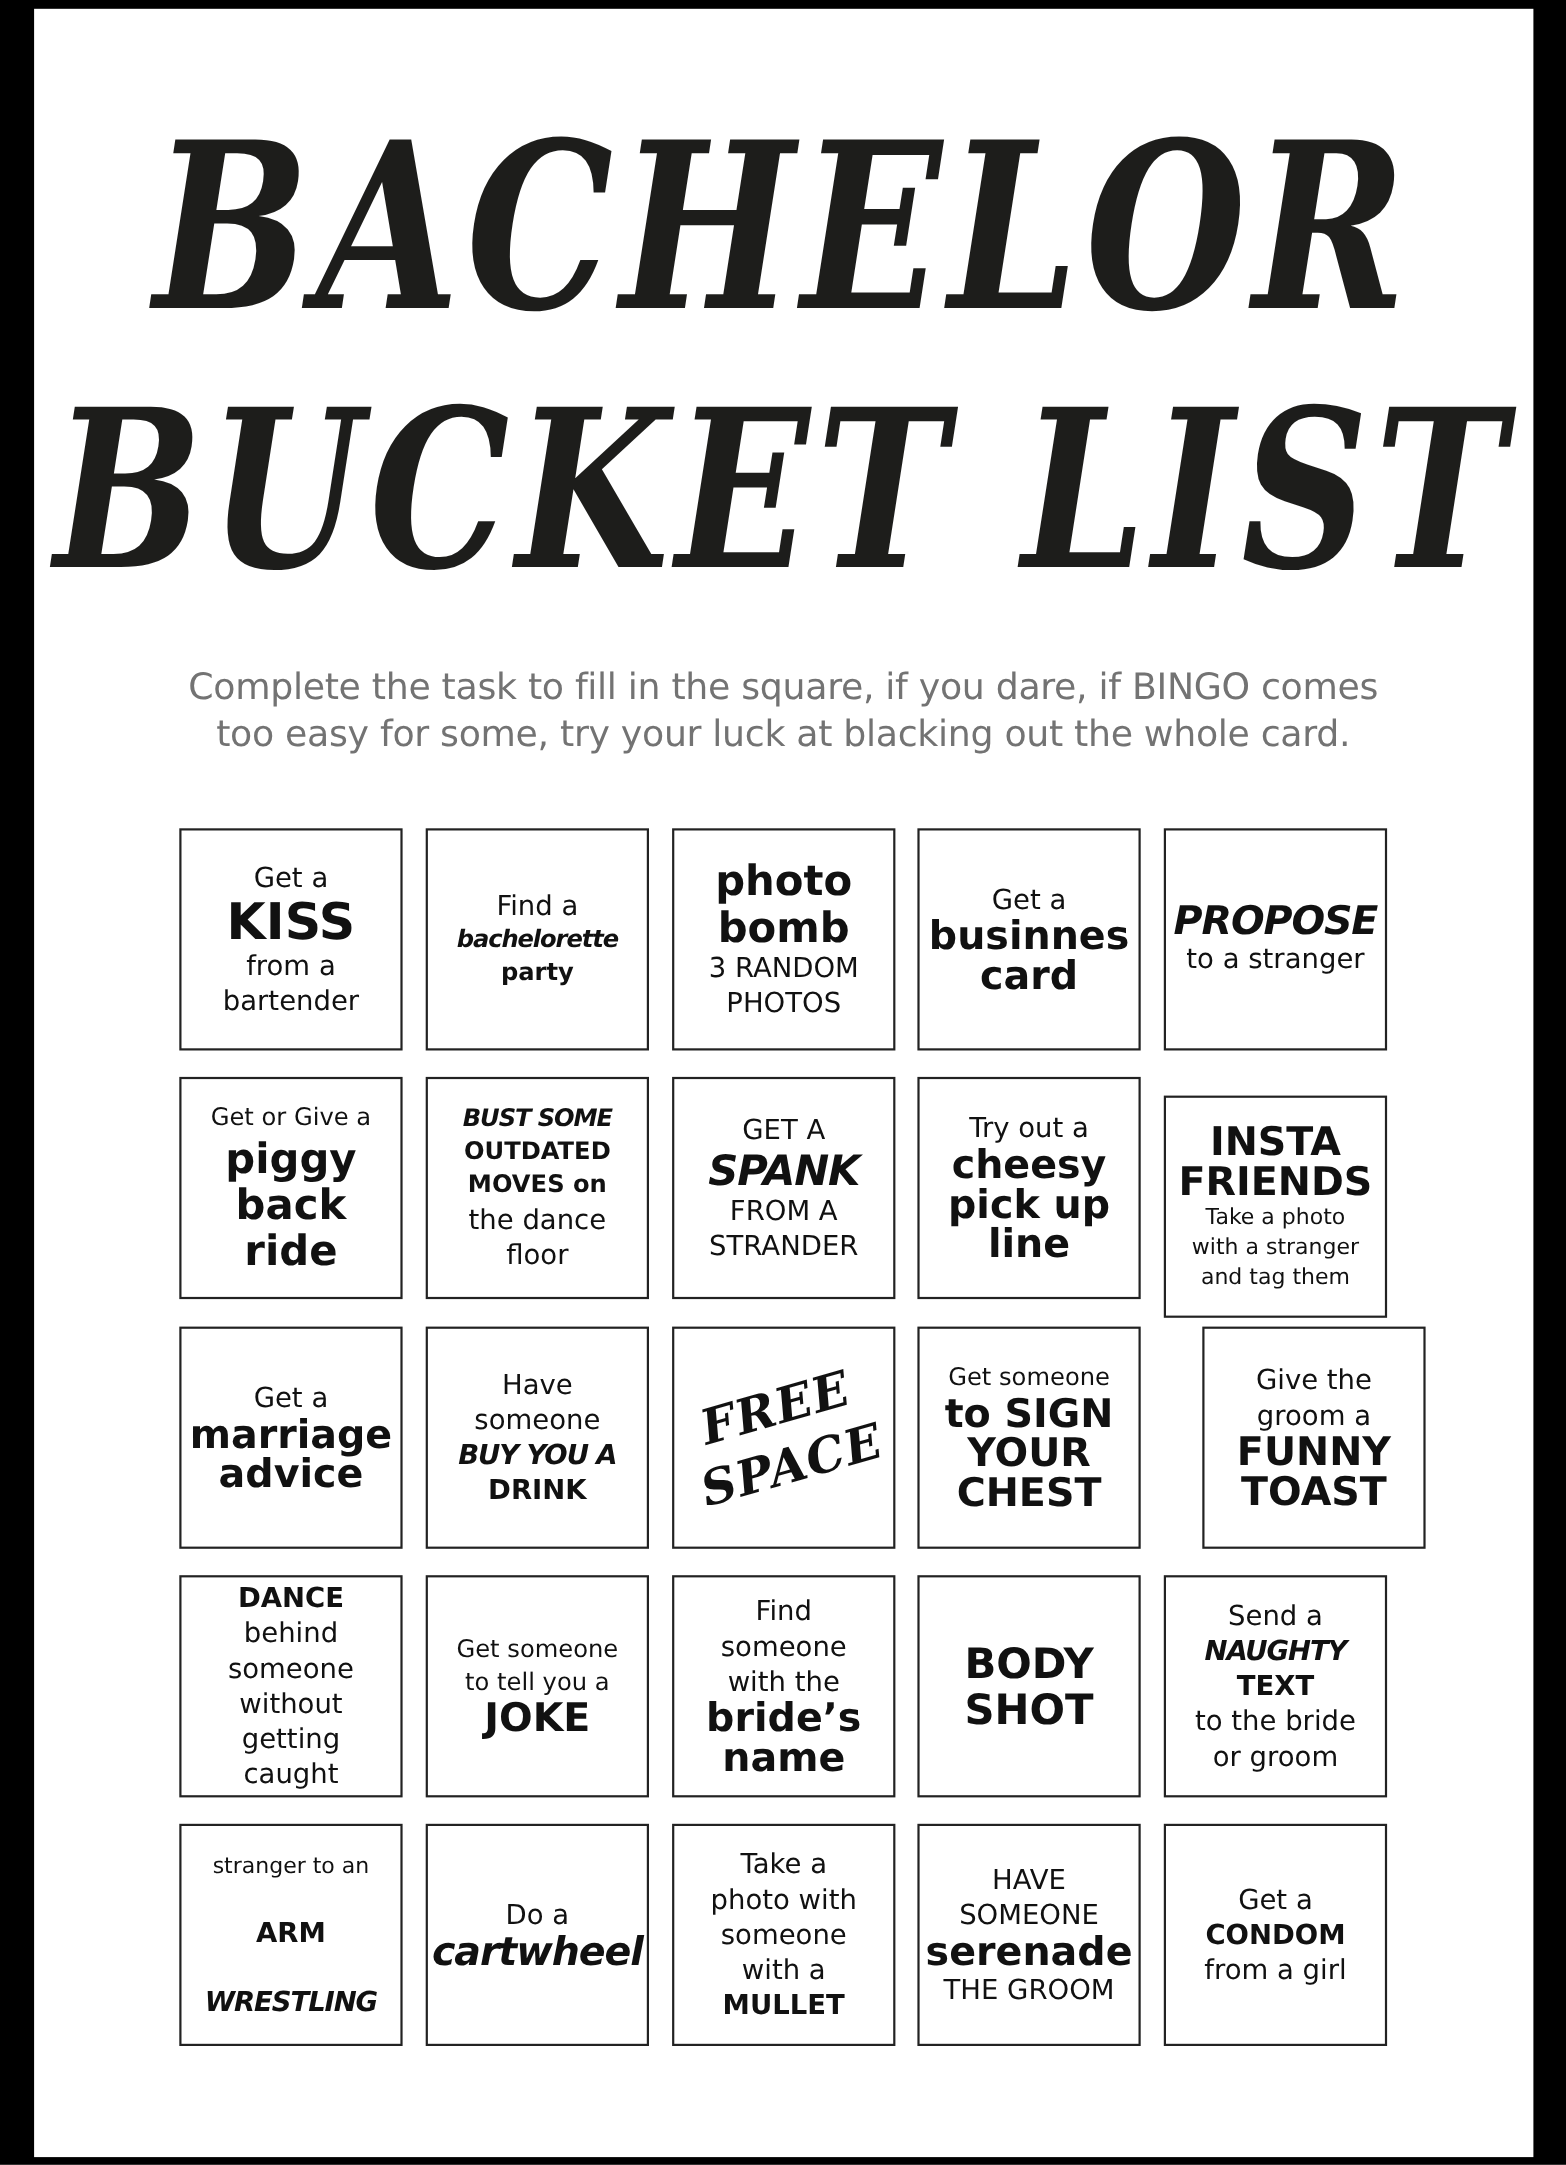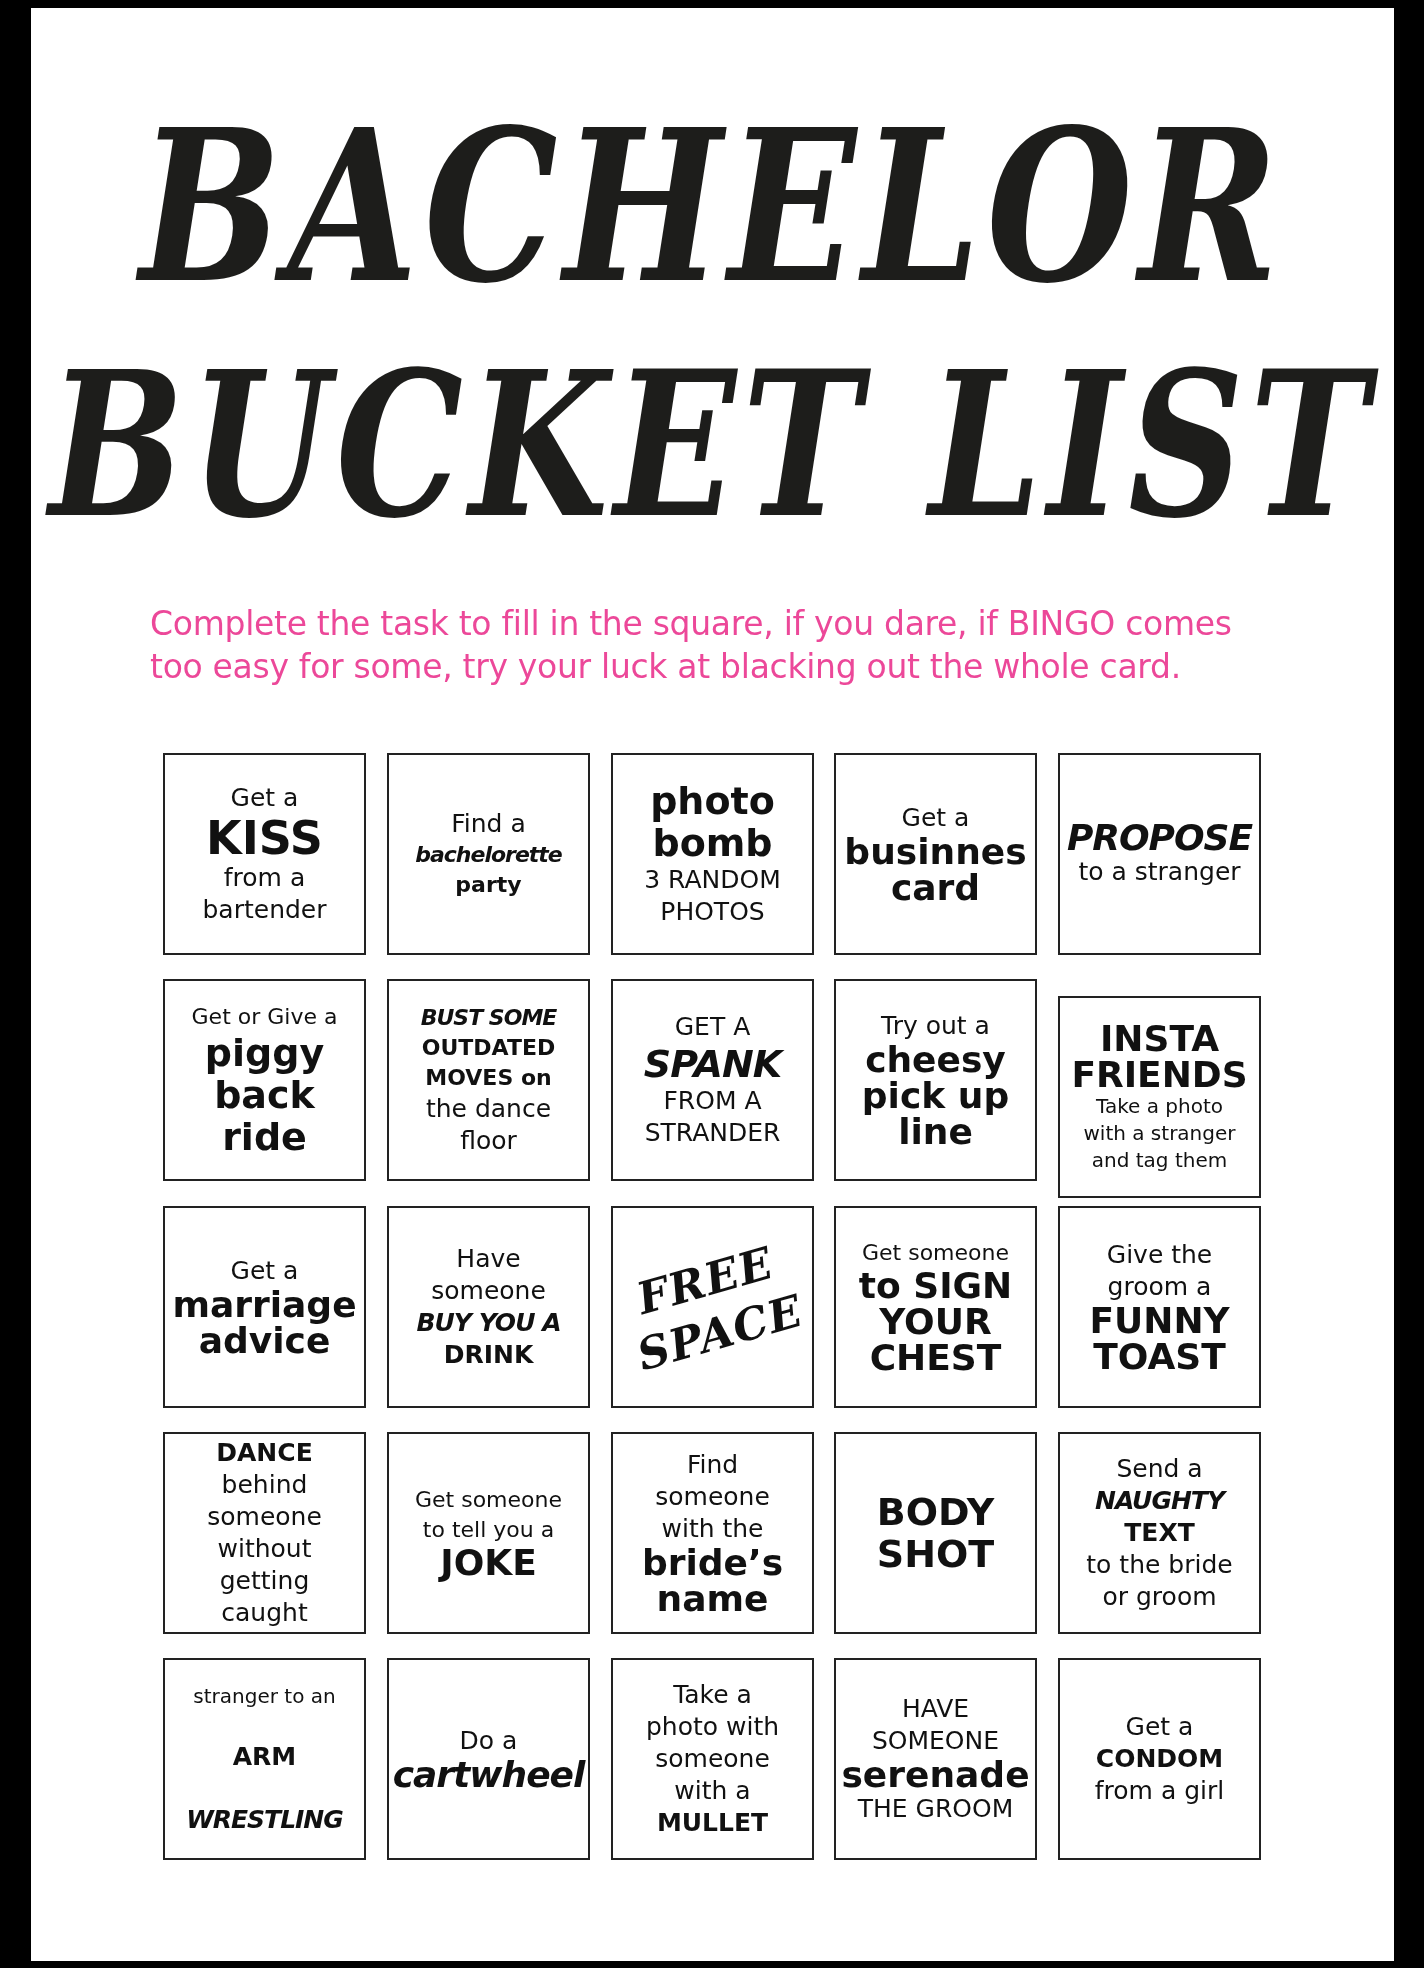--- a/index.html
+++ b/index.html
@@ -46,25 +46,26 @@
     .title.line2 {
       top: 355px;
       font-size: 160px;
       line-height: 180px;
     }
     .subtitle {
       position: absolute;
       left: 150px;
       top: 602px;
       width: 1124px;
+      text-align: center;
       font-family: "DejaVu Sans", sans-serif;
       font-weight: normal;
       font-size: 33px;
       line-height: 43px;
-      color: #ec4899;
+      color: #737373;
       letter-spacing: -0.3px;
     }
     .grid {
       position: absolute;
       left: 163px;
       top: 753px;
       width: 930px;
       height: 1107px;
       border-radius: 12px;
     }
@@ -199,21 +200,21 @@
         <div>Free</div>
         <div>Space</div>
       </div>
     </div>
     <div class="cell" style="left: 671px; top: 453px;">
       <span class="ln r s-sm">Get someone</span>
       <span class="ln b s-lg">to SIGN</span>
       <span class="ln b s-lg">YOUR</span>
       <span class="ln b s-lg">CHEST</span>
     </div>
-    <div class="cell" style="left: 895px; top: 453px;">
+    <div class="cell" style="left: 930px; top: 453px;">
       <span class="ln r s-md">Give the</span>
       <span class="ln r s-md">groom a</span>
       <span class="ln b s-lg">FUNNY</span>
       <span class="ln b s-lg">TOAST</span>
     </div>
     <div class="cell" style="left: 0px; top: 679px;">
       <span class="ln b s-md">DANCE</span>
       <span class="ln r s-md">behind</span>
       <span class="ln r s-md">someone</span>
       <span class="ln r s-md">without</span>

